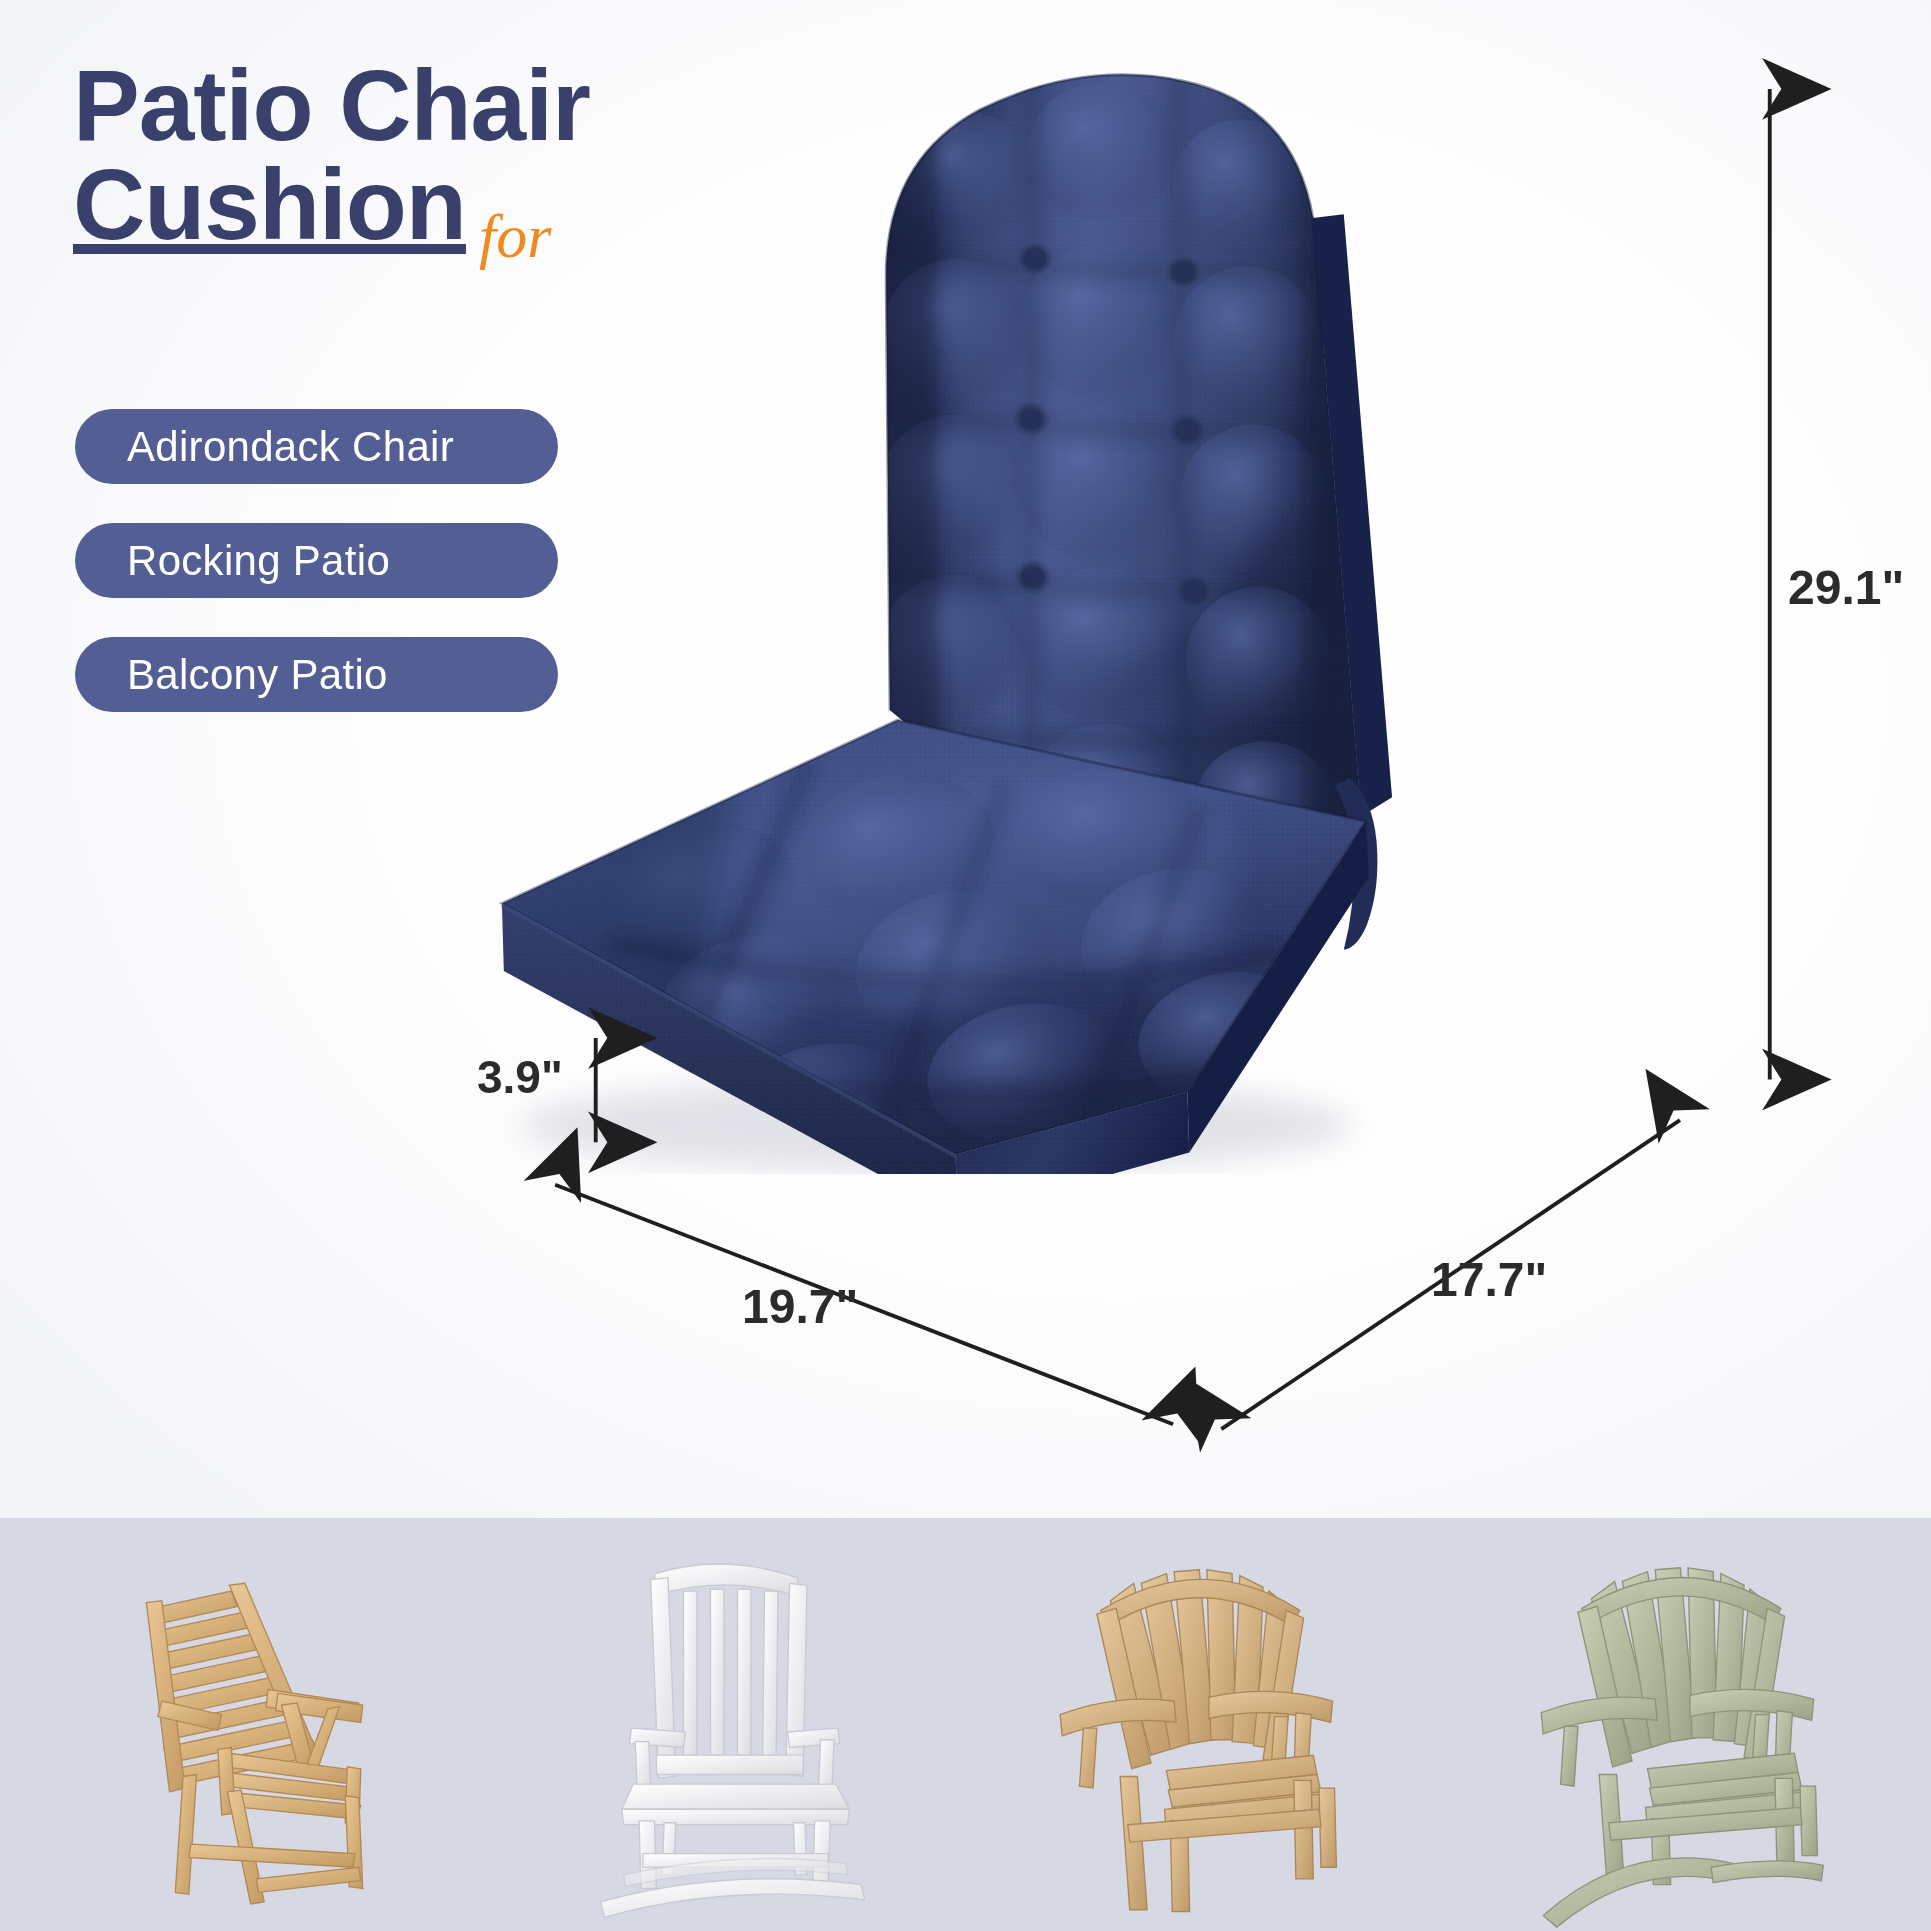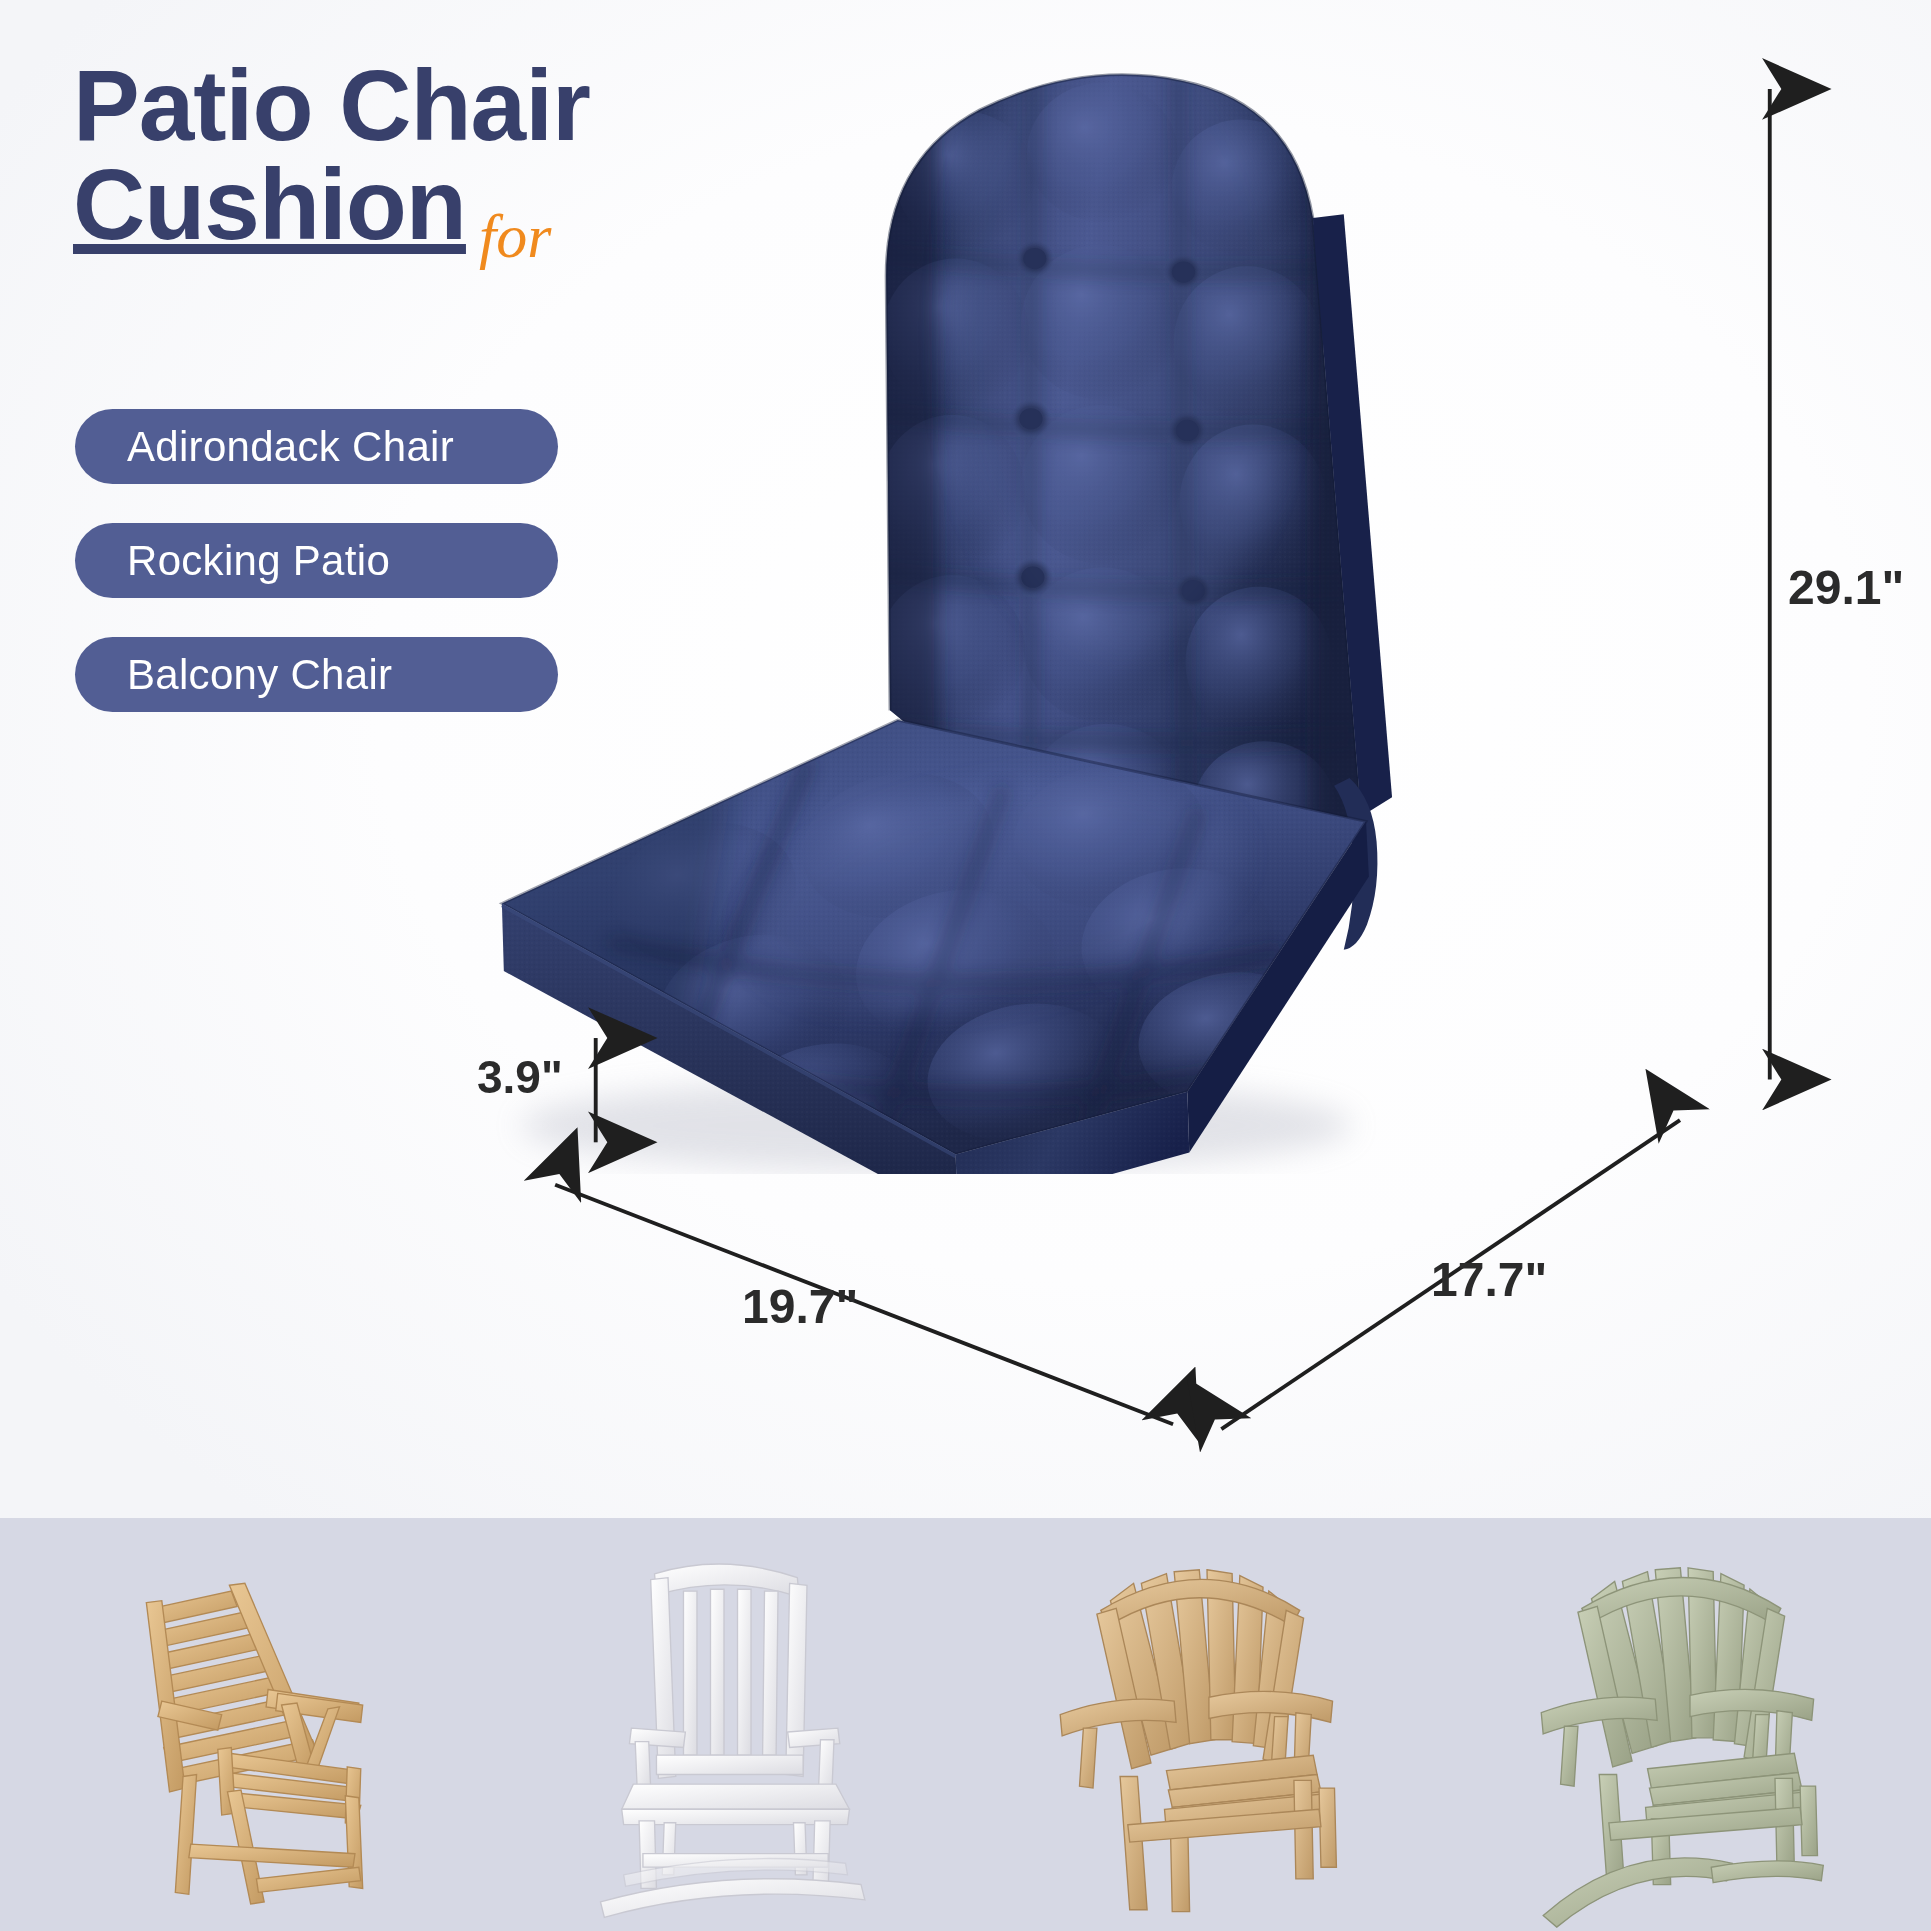--- a/index.html
+++ b/index.html
@@ -115,21 +115,21 @@
   </div>
 
   <div id="pill-list">
     <div class="pill">
       <span>Adirondack Chair</span>
     </div>
     <div class="pill">
       <span>Rocking Patio</span>
     </div>
     <div class="pill">
-      <span>Balcony Chair</span>
+      <span>Balcony Patio</span>
     </div>
   </div>
 
   <div id="product">
     <svg id="cushion-svg" viewBox="0 0 1100 1170" xmlns="http://www.w3.org/2000/svg">
       <defs>
         <linearGradient id="gBack" x1="0" y1="0" x2="1" y2="0.25">
           <stop offset="0%" stop-color="#1f2a52"></stop>
           <stop offset="18%" stop-color="#2b3862"></stop>
           <stop offset="45%" stop-color="#46548c"></stop>

